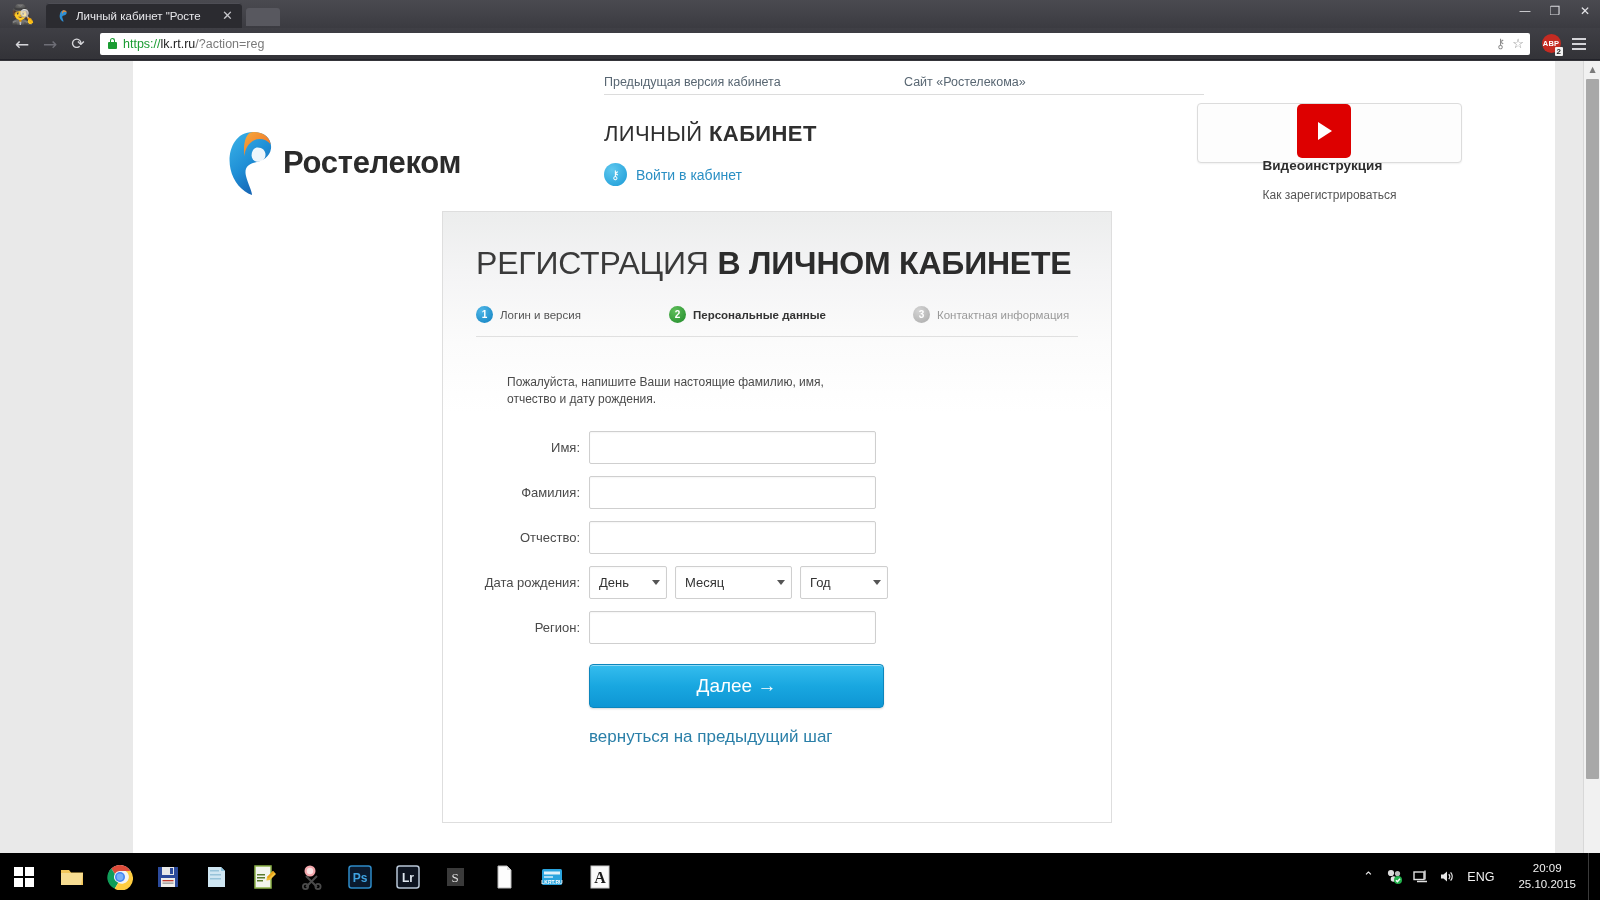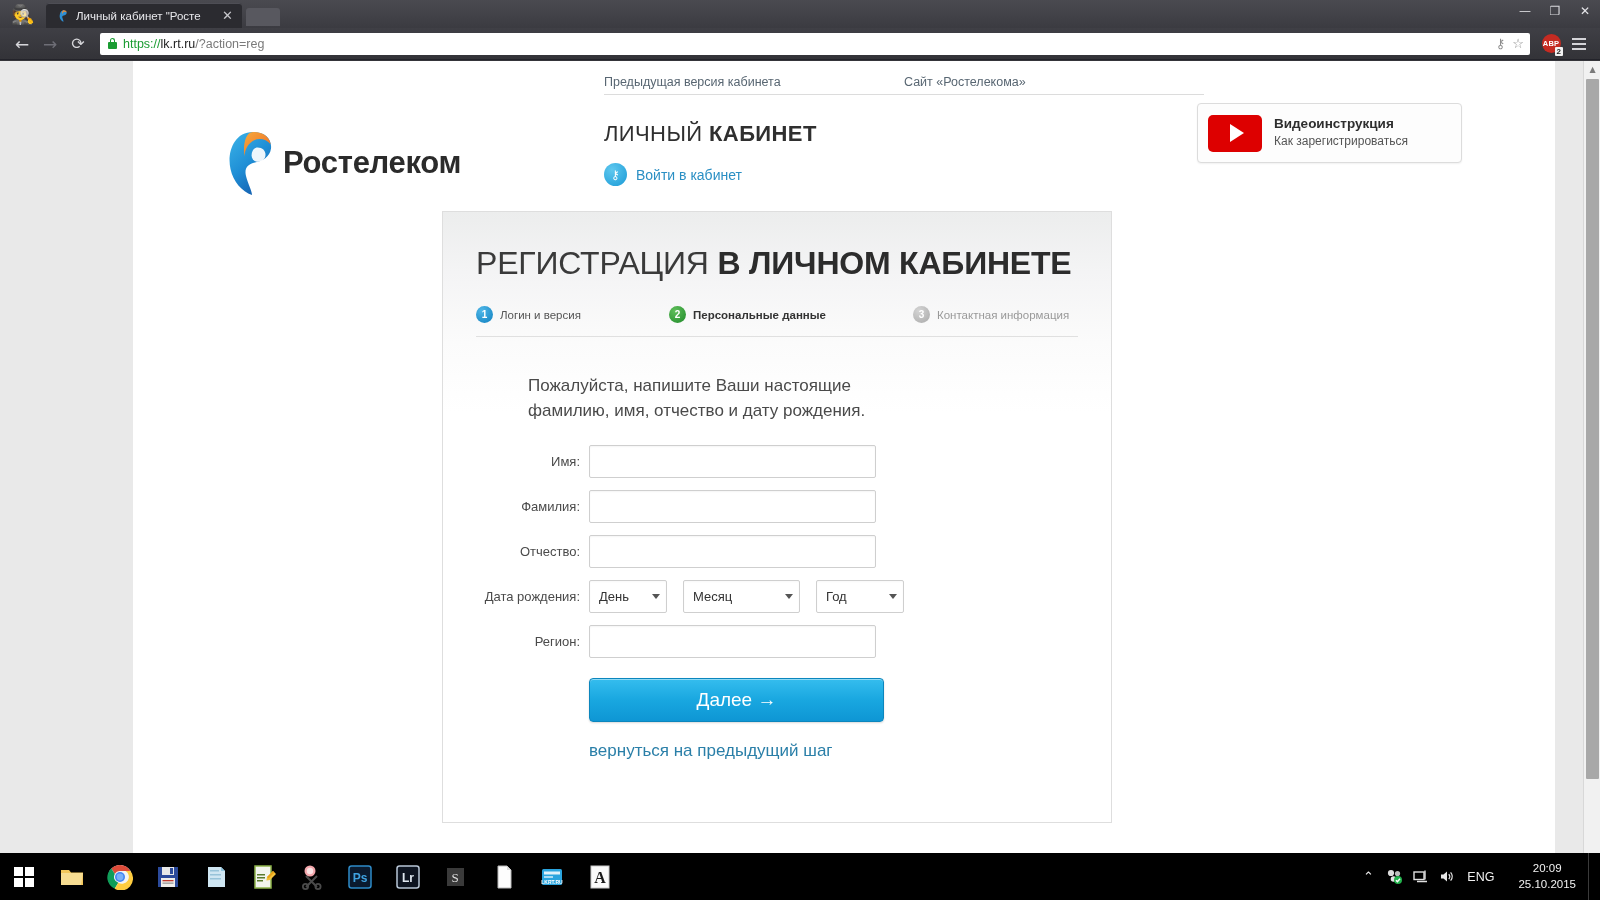--- a/index.html
+++ b/index.html
@@ -230,35 +230,36 @@
   .login-link { color: #2a8fc4; font-size: 14px; text-decoration: none; }
 
   .video-box {
     position: absolute; right: 22px; top: 6px;
     width: 265px; height: 60px;
     background: #fdfdfd;
     border: 1px solid #dcdcdc; border-radius: 4px;
     box-shadow: 0 1px 2px rgba(0,0,0,.06);
     display: flex; align-items: center; padding: 0 10px;
     cursor: pointer;
+    flex-direction: column;
   }
   .yt-icon {
     width: 54px; height: 37px; border-radius: 5px;
     background: #d00; margin-right: 12px;
     display: flex; align-items: center; justify-content: center;
     flex: 0 0 54px;
   }
   .yt-tri {
     width: 0; height: 0;
     border-left: 14px solid #fff;
     border-top: 9px solid transparent; border-bottom: 9px solid transparent;
     margin-left: 3px;
   }
   .video-t1 { font-size: 13.5px; font-weight: bold; color: #2e2e2e; line-height: 1.25; }
-  .video-t2 { font-size: 12px; color: #555; line-height: 1.3; margin-top: 1px; }
+  .video-t2 { font-size: 12px; color: #555; line-height: 1.3; margin-top: 13px; }
 
   
   .reg-panel {
     position: absolute; left: 309px; top: 150px;
     width: 670px; height: 612px;
     background: linear-gradient(to bottom, #eceded 0px, #f4f4f5 60px, #fbfbfb 130px, #ffffff 200px);
     border: 1px solid #dedede;
   }
   .reg-title {
     font-size: 32px; color: #3a3a3a; letter-spacing: -0.2px;
@@ -283,22 +284,22 @@
     margin-right: 7px; flex: 0 0 17px;
   }
   .step.s1 .step-num { background: radial-gradient(circle at 35% 28%, #4fb7e8, #0f7fbf); }
   .step.s2 .step-num { background: radial-gradient(circle at 35% 28%, #5fbe5a, #1f8a2a); }
   .step.s3 .step-num { background: radial-gradient(circle at 35% 28%, #d4d4d4, #a9a9a9); }
   .step-label { font-size: 11.5px; color: #555; white-space: nowrap; }
   .step.s2 .step-label { font-weight: bold; color: #333; }
   .step.s3 .step-label { color: #999; }
 
   .intro {
-    margin: 37px 0 0 85px;
-    font-size: 17px; color: #4a4a4a; line-height: 1.45;
+    margin: 37px 0 0 64px;
+    font-size: 12px; color: #4a4a4a; line-height: 1.45;
     max-width: 360px;
   }
 
   .form { margin-top: 22px; }
   .frow {
     display: flex; align-items: center;
     margin-bottom: 12px;
   }
   .flabel {
     width: 146px; text-align: right; padding-right: 9px;
@@ -306,21 +307,21 @@
   }
   .finput {
     width: 287px; height: 33px;
     border: 1px solid #cfcfcf; background: #fff;
     border-radius: 2px;
     box-shadow: inset 0 1px 2px rgba(0,0,0,.045);
     font-size: 13px; padding: 0 7px; color: #333;
     font-family: "Liberation Sans", sans-serif;
     outline: none;
   }
-  .dob-group { display: flex; gap: 16px; }
+  .dob-group { display: flex; gap: 8px; }
   .fselect {
     height: 33px; border: 1px solid #cfcfcf; background: #fff;
     border-radius: 2px;
     display: flex; align-items: center; justify-content: space-between;
     padding: 0 6px 0 9px;
     font-size: 13px; color: #333; cursor: pointer;
     box-shadow: inset 0 1px 2px rgba(0,0,0,.03);
   }
   .fselect.day { width: 78px; }
   .fselect.month { width: 117px; }

